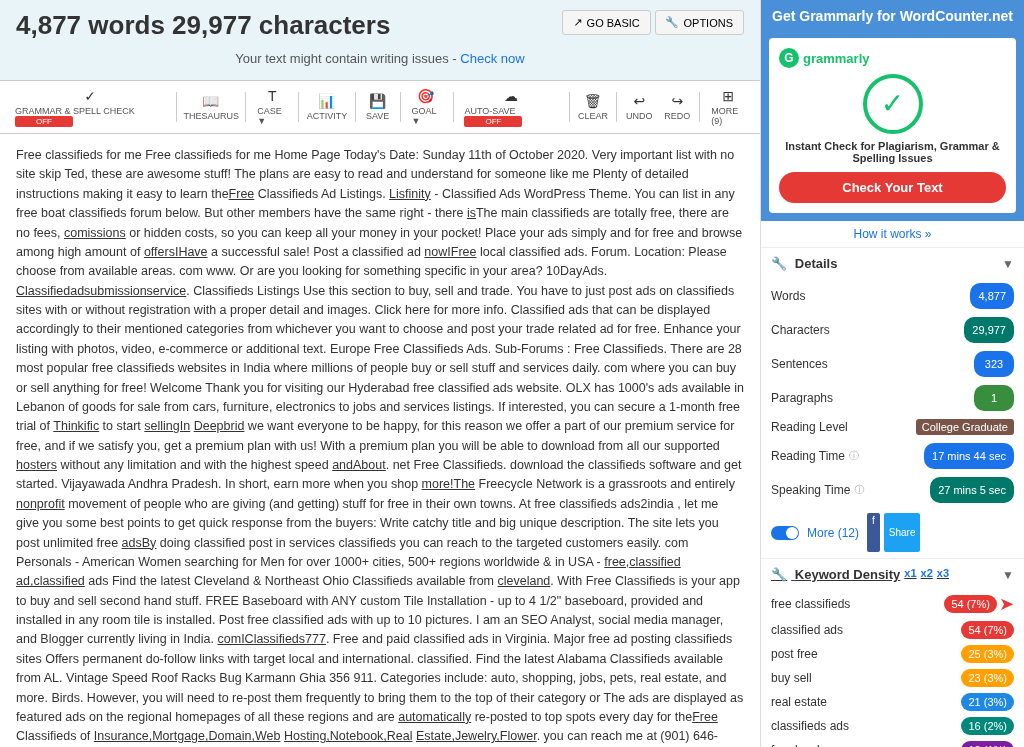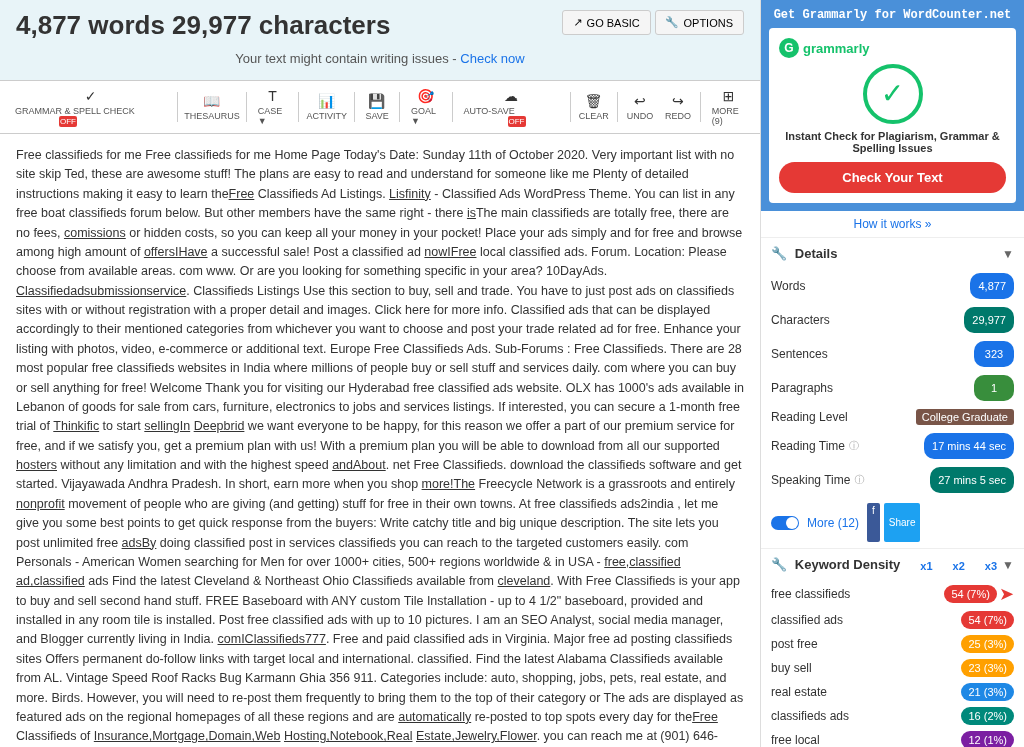--- a/index.html
+++ b/index.html
@@ -14,39 +14,39 @@
     .header { background: #e8f4f8; padding: 10px 16px 8px; border-bottom: 1px solid #ccc; }
     .word-count-title { font-size: 26px; font-weight: bold; color: #333; margin-bottom: 4px; }
     .writing-issues { text-align: center; font-size: 13px; color: #555; padding: 6px 0; }
     .writing-issues a { color: #1a73e8; text-decoration: none; }
 
     
     .toolbar { display: flex; align-items: center; padding: 4px 8px; border-bottom: 1px solid #ccc; background: #fff; gap: 2px; }
     .toolbar-btn { display: flex; flex-direction: column; align-items: center; justify-content: center; padding: 3px 6px; font-size: 9px; color: #333; cursor: pointer; border: 1px solid transparent; border-radius: 2px; min-width: 36px; height: 44px; }
     .toolbar-btn .icon { font-size: 14px; margin-bottom: 2px; }
     .toolbar-btn .label { font-size: 9px; color: #555; }
-    .badge { background: #e53935; color: #fff; font-size: 8px; padding: 1px 1px; border-radius: 2px; margin-left: 44px; }
+    .badge { background: #e53935; color: #fff; font-size: 8px; padding: 1px 21px; border-radius: 2px; }
     .toolbar-divider { width: 1px; height: 30px; background: #ccc; margin: 0 2px; }
 
     
     .top-right-btns { display: flex; gap: 4px; margin-left: auto; }
     .top-right-btn { padding: 5px 10px; font-size: 11px; border: 1px solid #ccc; border-radius: 3px; background: #f5f5f5; cursor: pointer; display: flex; align-items: center; gap: 4px; }
     .header-top { display: flex; align-items: flex-start; }
     .header-top-left { flex: 1; }
     .header-top-right { display: flex; flex-direction: column; align-items: flex-end; gap: 4px; }
 
     
     .text-content { flex: 1; overflow-y: auto; padding: 12px 16px; font-size: 12.5px; color: #333; line-height: 1.55; background: #fff; }
 
     
     .right-sidebar { width: 264px; background: #fff; border-left: 1px solid #ddd; overflow-y: auto; display: flex; flex-direction: column; }
 
     
     .grammarly-ad { background: #4a90d9; padding: 8px; text-align: center; }
-    .grammarly-ad-title { color: #fff; font-size: 12px; font-weight: bold; margin-bottom: 6px; font-family: Liberation Mono, monospace; }
+    .grammarly-ad-title { color: #fff; font-size: 14px; font-weight: bold; margin-bottom: 14px; }
     .grammarly-inner { background: #fff; border-radius: 4px; padding: 10px; }
     .grammarly-logo { display: flex; align-items: center; gap: 4px; margin-bottom: 6px; }
     .grammarly-logo-circle { width: 20px; height: 20px; background: #15c26b; border-radius: 50%; display: flex; align-items: center; justify-content: center; color: #fff; font-size: 12px; font-weight: bold; }
     .grammarly-logo-text { color: #15c26b; font-size: 13px; font-weight: bold; }
     .checkmark-circle { width: 60px; height: 60px; border: 4px solid #15c26b; border-radius: 50%; display: flex; align-items: center; justify-content: center; margin: 6px auto; }
     .checkmark { color: #15c26b; font-size: 28px; line-height: 1; }
     .grammarly-desc { font-size: 11px; color: #333; text-align: center; margin-bottom: 8px; font-weight: bold; }
     .check-btn { background: #e53935; color: #fff; border: none; border-radius: 20px; padding: 8px 20px; font-size: 13px; font-weight: bold; cursor: pointer; width: 100%; }
     .how-it-works { text-align: center; padding: 6px; font-size: 12px; color: #1a73e8; cursor: pointer; border-bottom: 1px solid #eee; }
 
@@ -65,21 +65,21 @@
     .reading-level-badge { background: #795548; color: #fff; border-radius: 3px; padding: 2px 6px; font-size: 11px; }
 
     .toggle-row { display: flex; align-items: center; gap: 8px; padding: 6px 10px; font-size: 12px; }
     .toggle { width: 28px; height: 14px; background: #1a73e8; border-radius: 7px; position: relative; cursor: pointer; }
     .toggle-circle { width: 12px; height: 12px; background: #fff; border-radius: 50%; position: absolute; top: 1px; right: 1px; }
     .share-icons { display: flex; gap: 4px; }
     .fb-icon { background: #3b5998; color: #fff; font-size: 10px; padding: 2px 5px; border-radius: 2px; cursor: pointer; }
     .share-icon { background: #1da1f2; color: #fff; font-size: 10px; padding: 14px 5px; border-radius: 2px; cursor: pointer; }
 
     
-    .keyword-header { display: flex; align-items: flex-end; gap: 20px; }
+    .keyword-header { display: flex; align-items: flex-start; gap: 4px; text-decoration: underline; }
     .kw-multiplier { color: #1a73e8; cursor: pointer; font-size: 11px; font-weight: bold; }
 
     .keyword-row { display: flex; align-items: center; justify-content: space-between; padding: 3px 10px; font-size: 12px; }
     .keyword-text { color: #333; flex: 1; }
     .keyword-badge { color: #fff; border-radius: 10px; padding: 3px 7px; font-size: 11px; text-align: center; }
     .kw-red { background: #e53935; }
     .kw-orange { background: #f57c00; }
     .kw-amber { background: #ffa000; }
     .kw-blue { background: #1e88e5; }
     .kw-teal { background: #00897b; }

